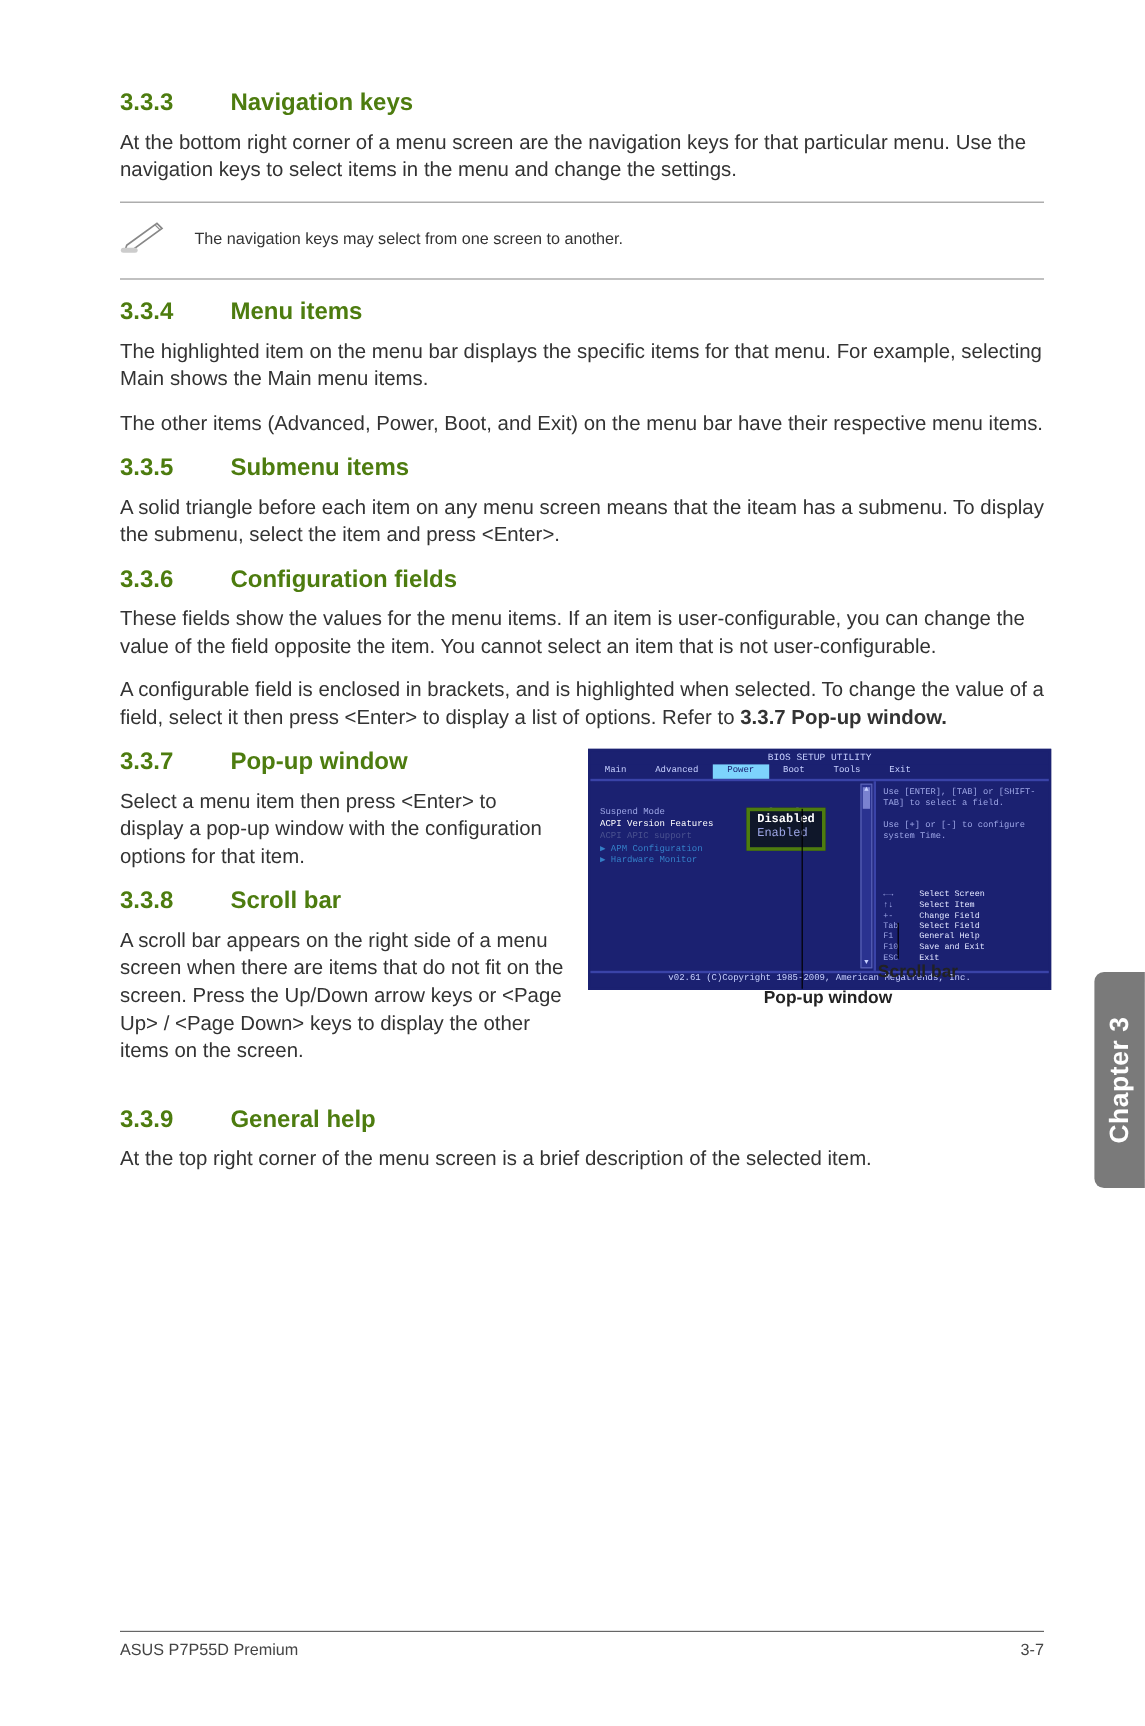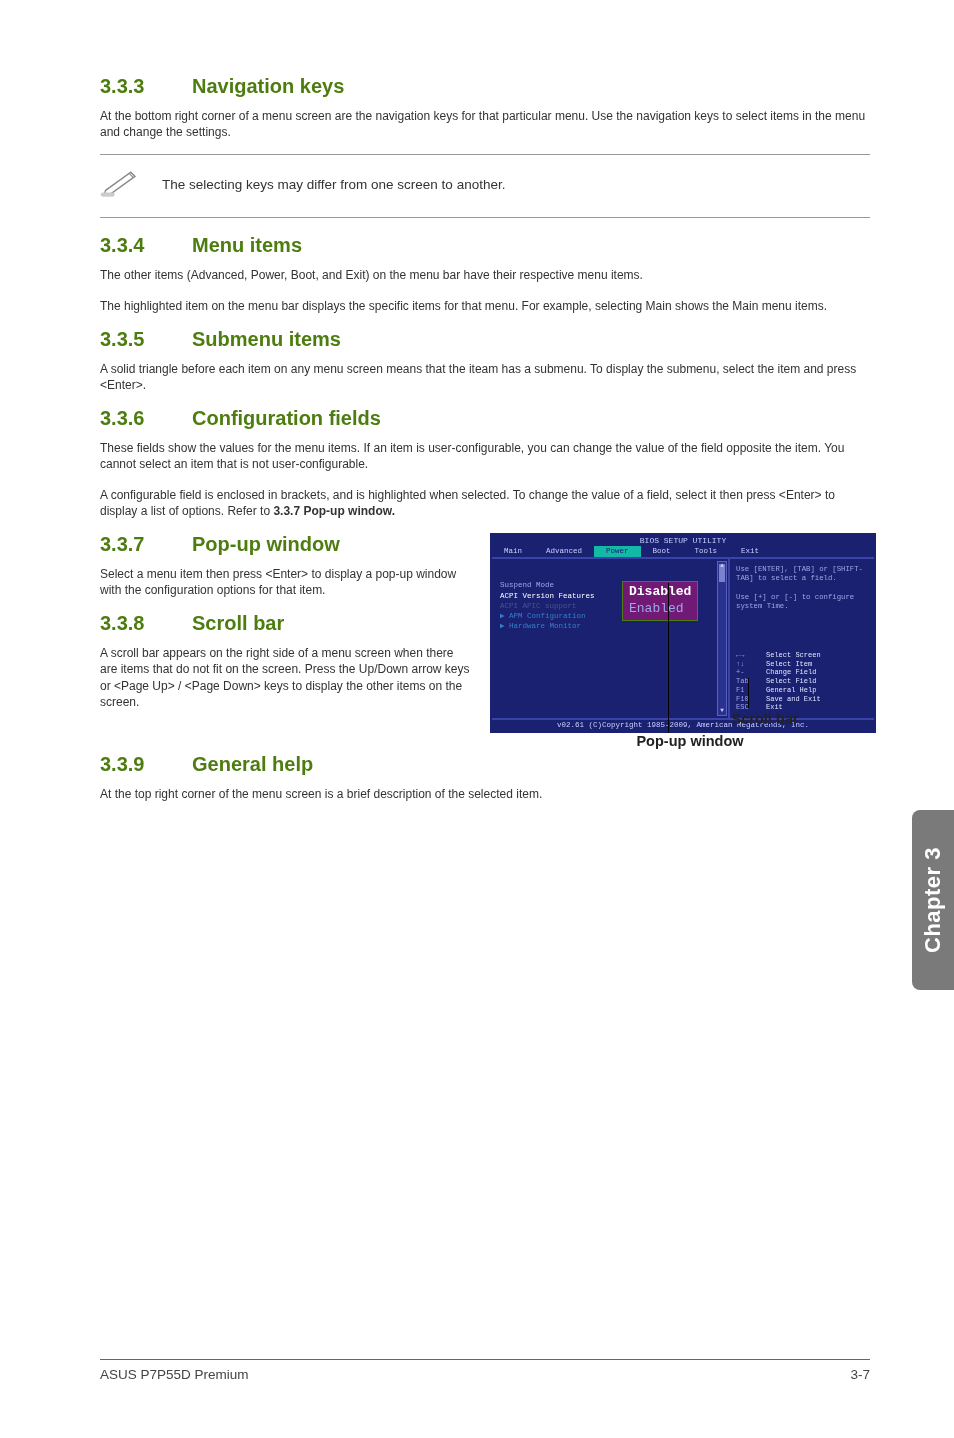--- a/index.html
+++ b/index.html
@@ -13,21 +13,21 @@
       box-sizing: border-box;
     }
     .content {
       position: absolute;
       left: 100px;
       top: 75px;
       width: 770px;
     }
     h2 { font-size: 20px; font-weight: bold; margin: 0 0 10px 0; color: #4d7c0f; }
     h2 .num { display: inline-block; width: 92px; }
-    p { font-size: 12px; line-height: 1.35; margin: 0 0 14px 0; color: #333; }
+    p { font-size: 17px; line-height: 1.35; margin: 0 0 14px 0; color: #333; }
     .rule { border-top: 1px solid #999; margin: 6px 0; }
     .note-row { display: flex; align-items: center; gap: 20px; padding: 6px 0 10px 0; }
     .note-icon svg { width: 42px; height: 30px; }
     .note-text { font-size: 13.5px; color: #333; }
     b { font-weight: bold; }
     .two-col { display: flex; gap: 20px; }
     .col-left { flex: 0 0 370px; }
     .col-right { flex: 1; }
     .bios-wrap { position: relative; width: 390px; }
     .bios {
@@ -35,34 +35,34 @@
       background: #1b2171;
       border: 2px solid #1b2171;
       font-family: "Courier New", monospace;
       color: #c7d0ff;
       font-size: 7.5px;
       line-height: 1.25;
     }
     .bios-title { text-align: center; color: #c7d0ff; font-size: 8px; padding-top: 1px; }
     .bios-tabs { display: flex; background: #1b2171; }
     .bios-tab { padding: 1px 12px; color: #c7d0ff; }
-    .bios-tab.active { background: #14b8a6; color: #1b2171; }
+    .bios-tab.active { background: #7dd3fc; color: #1b2171; }
     .bios-body { display: flex; border-top: 2px solid #3a43a8; }
     .bios-left { flex: 1; padding: 22px 4px 50px 8px; border-right: 2px solid #3a43a8; position: relative; }
     .bios-right { width: 132px; padding: 6px 6px 6px 6px; position: relative; }
     .bios-item { color: #9da6e6; margin-bottom: 1px; display: flex; }
     .bios-item .val { color: #9da6e6; }
     .bios-item.sel { color: #fff; }
     .bios-item .lbl { width: 140px; display: inline-block; }
     .bios-sub { color: #347fc7; margin-top: 0; }
     .bios-sub span::before { content: "▶ "; color: #347fc7; }
     .bios-popup {
       position: absolute; top: 22px; left: 130px;
-      border: 1px solid #4d7c0f; background: #701a75;
-      padding: 2px 6px 3px 6px; font-size: 13px;
+      border: 3px solid #4d7c0f; background: #0f172a;
+      padding: 2px 6px 3px 6px; font-size: 10px;
     }
     .bios-popup .opt { color: #9da6e6; }
     .bios-popup .opt.sel { color: #fff; font-weight: bold; }
     .bios-help-top { font-size: 7.3px; color: #9da6e6; margin-bottom: 40px; }
     .bios-keys { font-size: 7px; color: #9da6e6; }
     .bios-keys div { display: flex; }
     .bios-keys .k { width: 30px; color: #9da6e6; }
     .bios-keys .d { flex: 1; color: #e0e4ff; }
     .bios-footer { text-align: center; color: #c7d0ff; font-size: 7.5px; border-top: 2px solid #3a43a8; padding: 1px 0; }
     .bios-scroll {
@@ -111,27 +111,27 @@
 
   <div class="rule"></div>
   <div class="note-row">
     <span class="note-icon">
       <svg viewBox="0 0 60 40">
           <path d="M8 32 L44 6 L50 12 L14 38 L6 38 Z" fill="none" stroke="#888" stroke-width="2"></path>
           <path d="M42 8 L48 14" stroke="#888" stroke-width="1.5"></path>
           <path d="M4 38 L18 38" stroke="#ccc" stroke-width="6" stroke-linecap="round"></path>
         </svg>
     </span>
-    <span class="note-text">The selecting keys may differ from one screen to another.</span>
+    <span class="note-text">The navigation keys may select from one screen to another.</span>
   </div>
   <div class="rule" style="margin-bottom:16px;"></div>
 
   <h2><span class="num">3.3.4</span><span>Menu items</span></h2>
+  <p>The highlighted item on the menu bar displays the specific items for that menu. For example, selecting Main shows the Main menu items.</p>
   <p>The other items (Advanced, Power, Boot, and Exit) on the menu bar have their respective menu items.</p>
-  <p>The highlighted item on the menu bar displays the specific items for that menu. For example, selecting Main shows the Main menu items.</p>
 
   <h2><span class="num">3.3.5</span><span>Submenu items</span></h2>
   <p>A solid triangle before each item on any menu screen means that the iteam has a submenu. To display the submenu, select the item and press &lt;Enter&gt;.</p>
 
   <h2><span class="num">3.3.6</span><span>Configuration fields</span></h2>
   <p>These fields show the values for the menu items. If an item is user-configurable, you can change the value of the field opposite the item. You cannot select an item that is not user-configurable.</p>
   <p><span>A configurable field is enclosed in brackets, and is highlighted when selected. To change the value of a field, select it then press &lt;Enter&gt; to display a list of options. Refer to </span><b>3.3.7 Pop-up window.</b></p>
 
   <div class="two-col">
     <div class="col-left">

